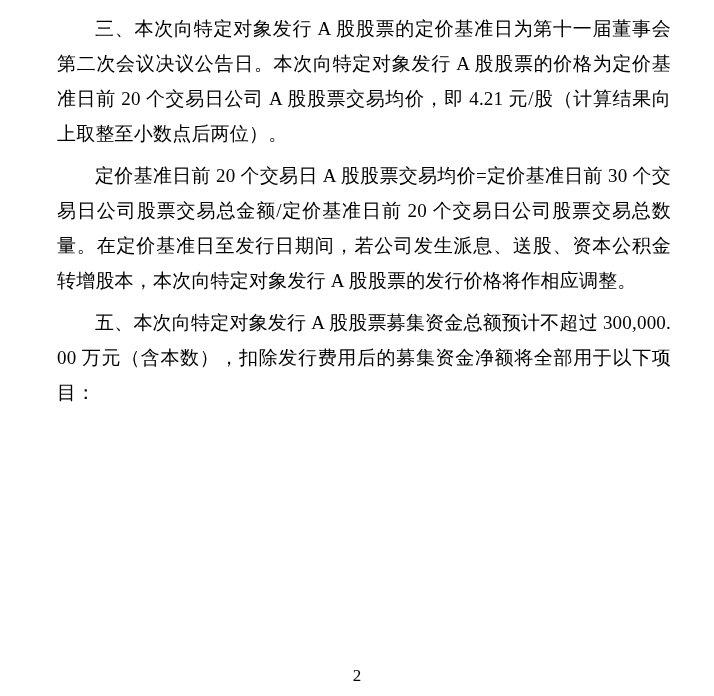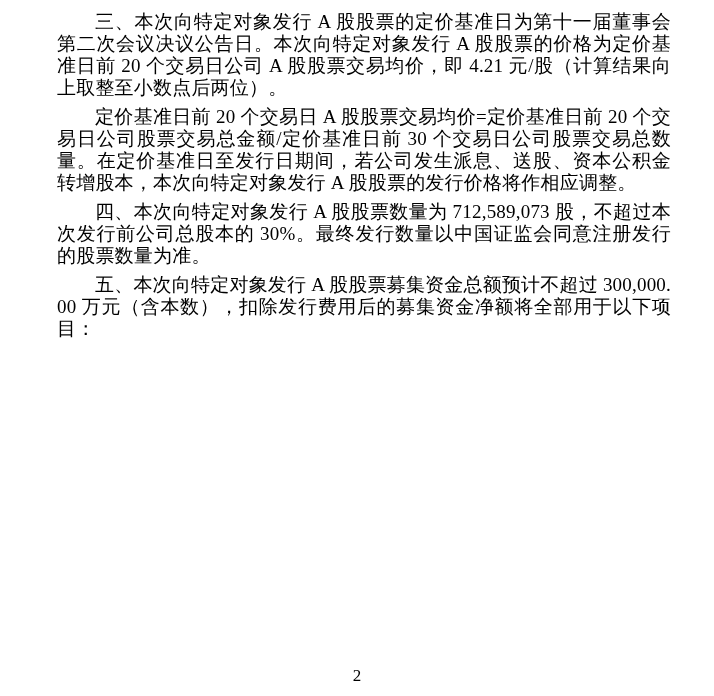--- a/index.html
+++ b/index.html
@@ -18,21 +18,21 @@
   }
   .content {
     position: absolute;
     top: 11px;
     left: 57px;
     width: 614px;
   }
   .para {
     margin: 0 0 7px 0;
     font-size: 19px;
-    line-height: 22px;
+    line-height: 35px;
     text-align: justify;
     text-indent: 2em;
     letter-spacing: 0.2px;
     word-break: break-all;
   }
   .page-number {
     position: absolute;
     left: 0;
     bottom: 12px;
     width: 100%;
@@ -40,18 +40,17 @@
     font-size: 17px;
     line-height: 1;
   }
 </style>
 </head>
 <body>
 
 <div class="page">
   <div class="content">
     <p class="para">三、本次向特定对象发行 A 股股票的定价基准日为第十一届董事会第二次会议决议公告日。本次向特定对象发行 A 股股票的价格为定价基准日前 20 个交易日公司 A 股股票交易均价，即 4.21 元/股（计算结果向上取整至小数点后两位）。</p>
-    <p class="para">定价基准日前 20 个交易日 A 股股票交易均价=定价基准日前 20 个交易日公司股票交易总金额/定价基准日前 30 个交易日公司股票交易总数量。在定价基准日至发行日期间，若公司发生派息、送股、资本公积金转增股本，本次向特定对象发行 A 股股票的发行价格将作相应调整。</p>
-    <p class="para">四、本次向特定对象发行 A 股股票数量为 712,589,073 股，不超过本次发行前公司总股本的 30%。最终发行数量以中国证监会同意注册发行的股票数量为准。</p>
+    <p class="para">定价基准日前 20 个交易日 A 股股票交易均价=定价基准日前 30 个交易日公司股票交易总金额/定价基准日前 20 个交易日公司股票交易总数量。在定价基准日至发行日期间，若公司发生派息、送股、资本公积金转增股本，本次向特定对象发行 A 股股票的发行价格将作相应调整。</p>
     <p class="para">五、本次向特定对象发行 A 股股票募集资金总额预计不超过 300,000.00 万元（含本数），扣除发行费用后的募集资金净额将全部用于以下项目：</p>
   </div>
   <div class="page-number">2</div>
 </div>
 
 </body></html>

